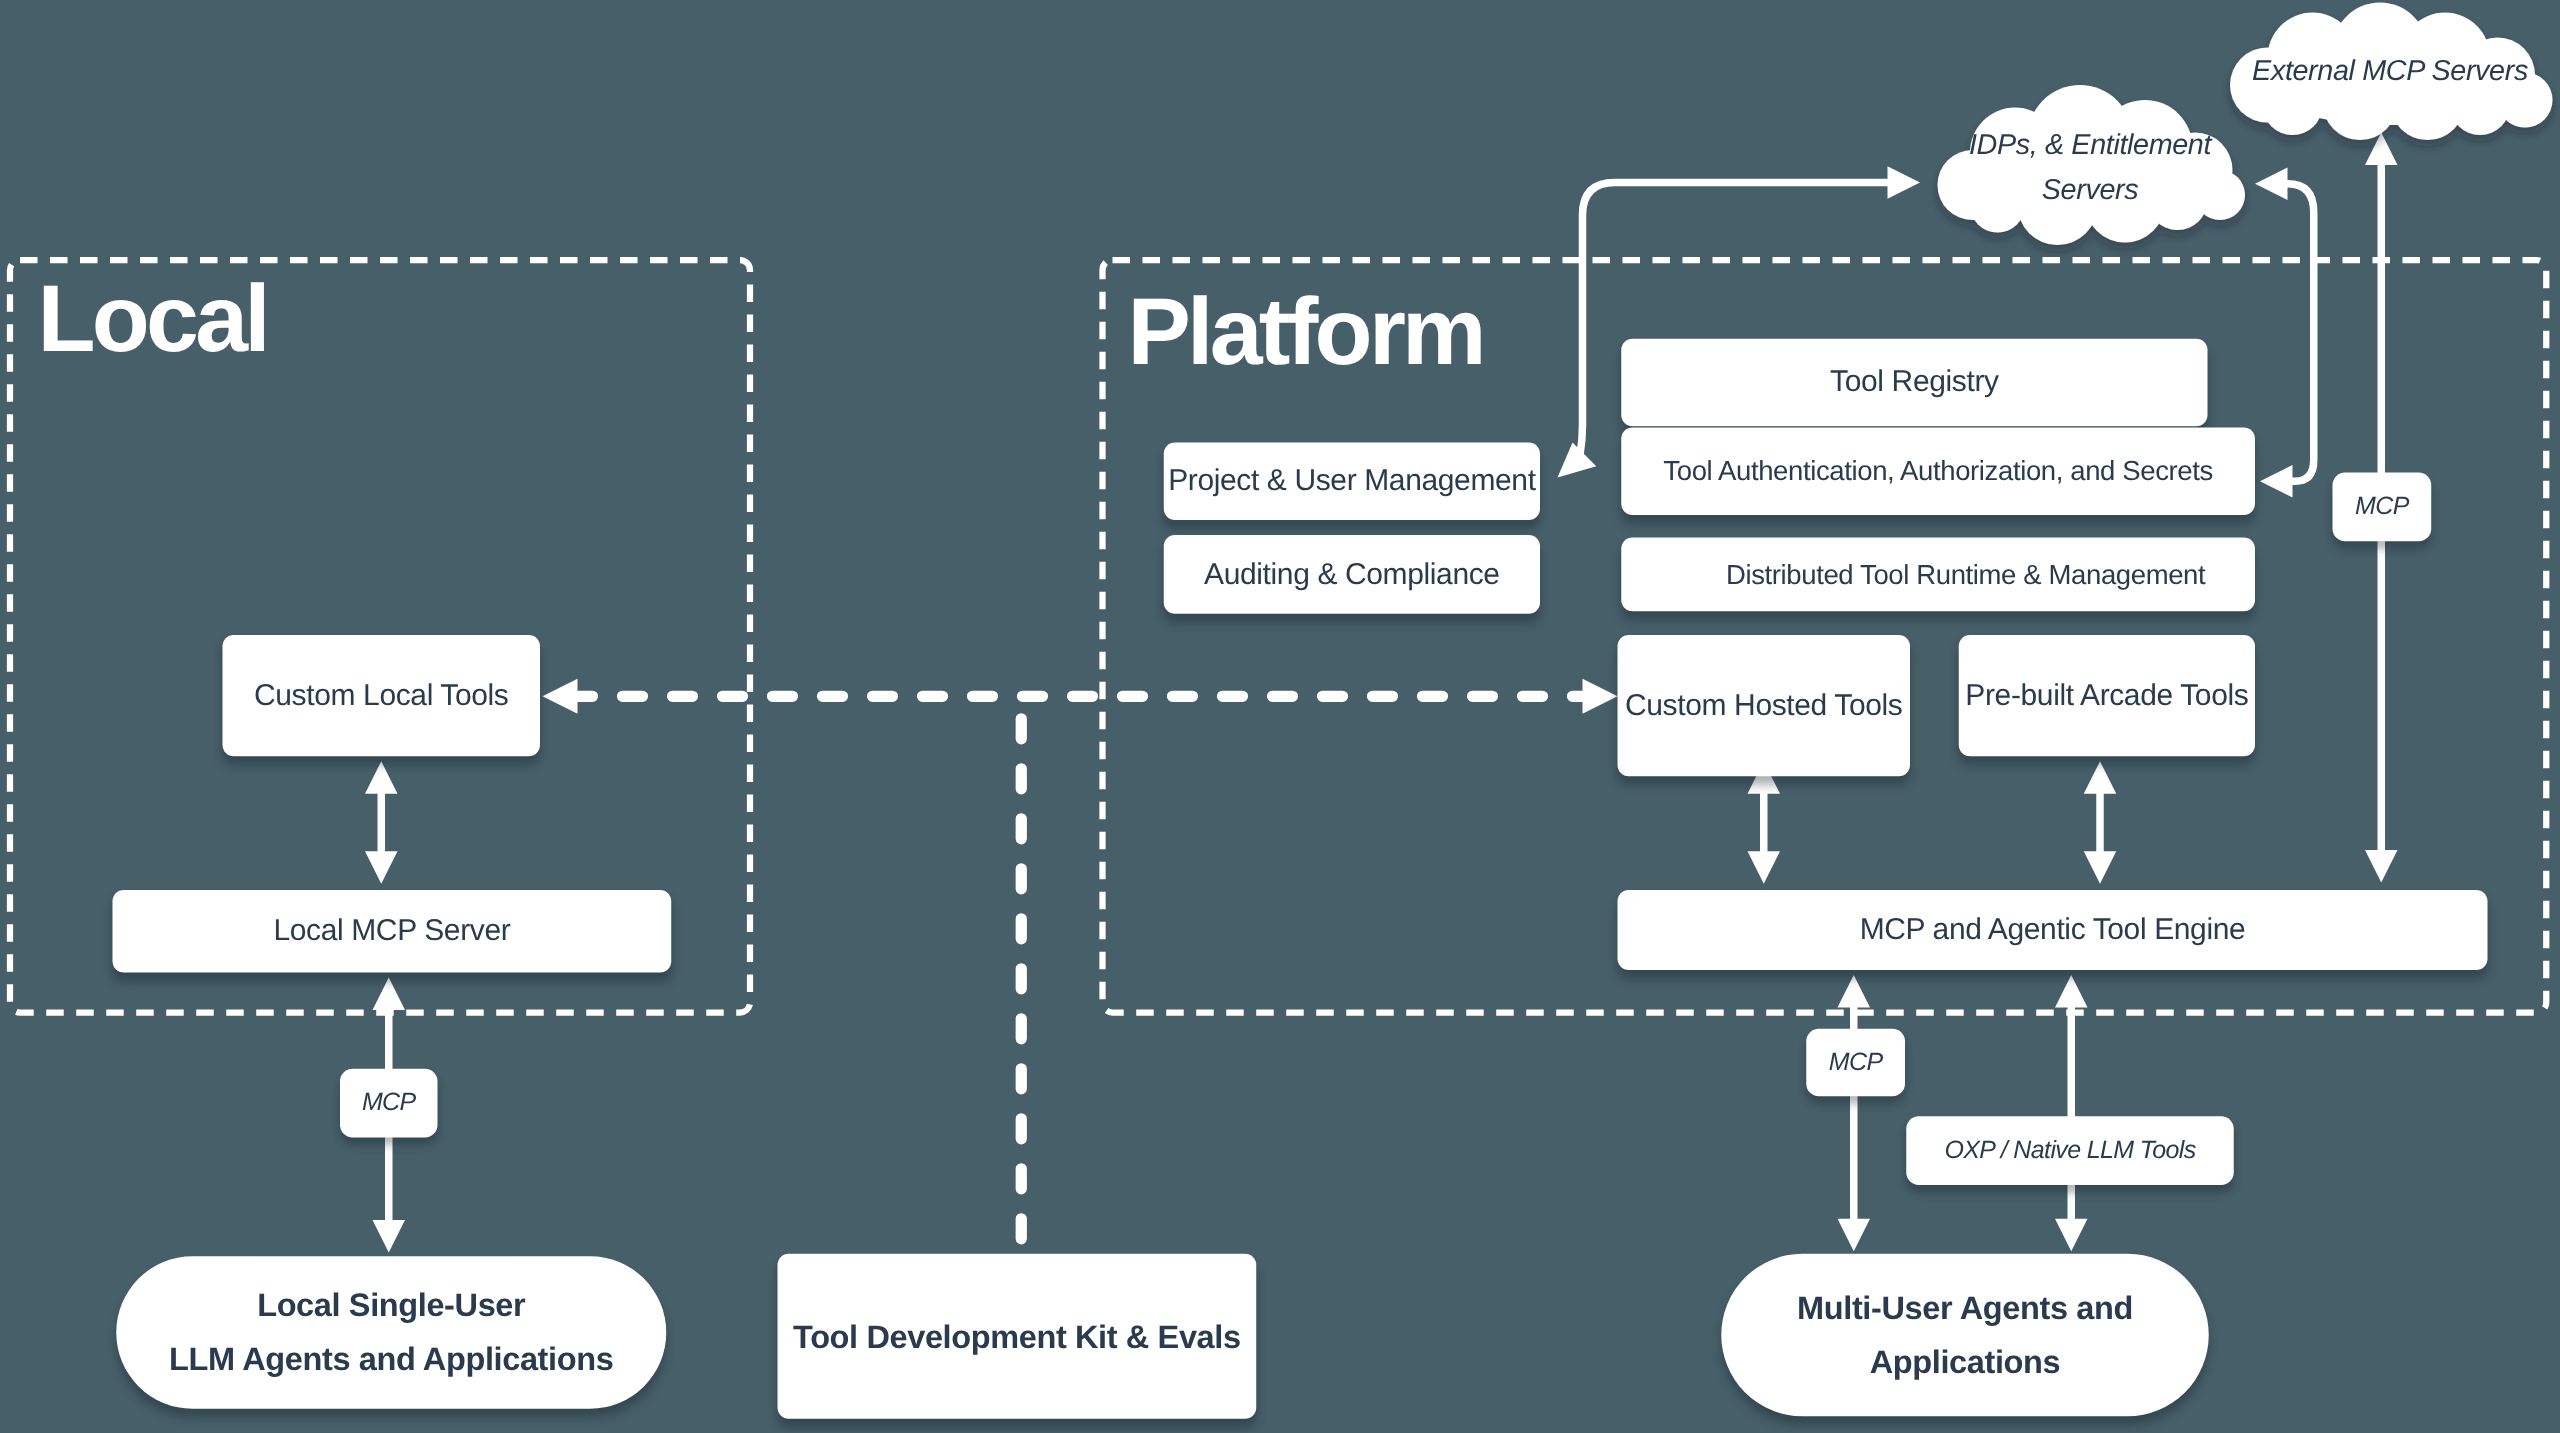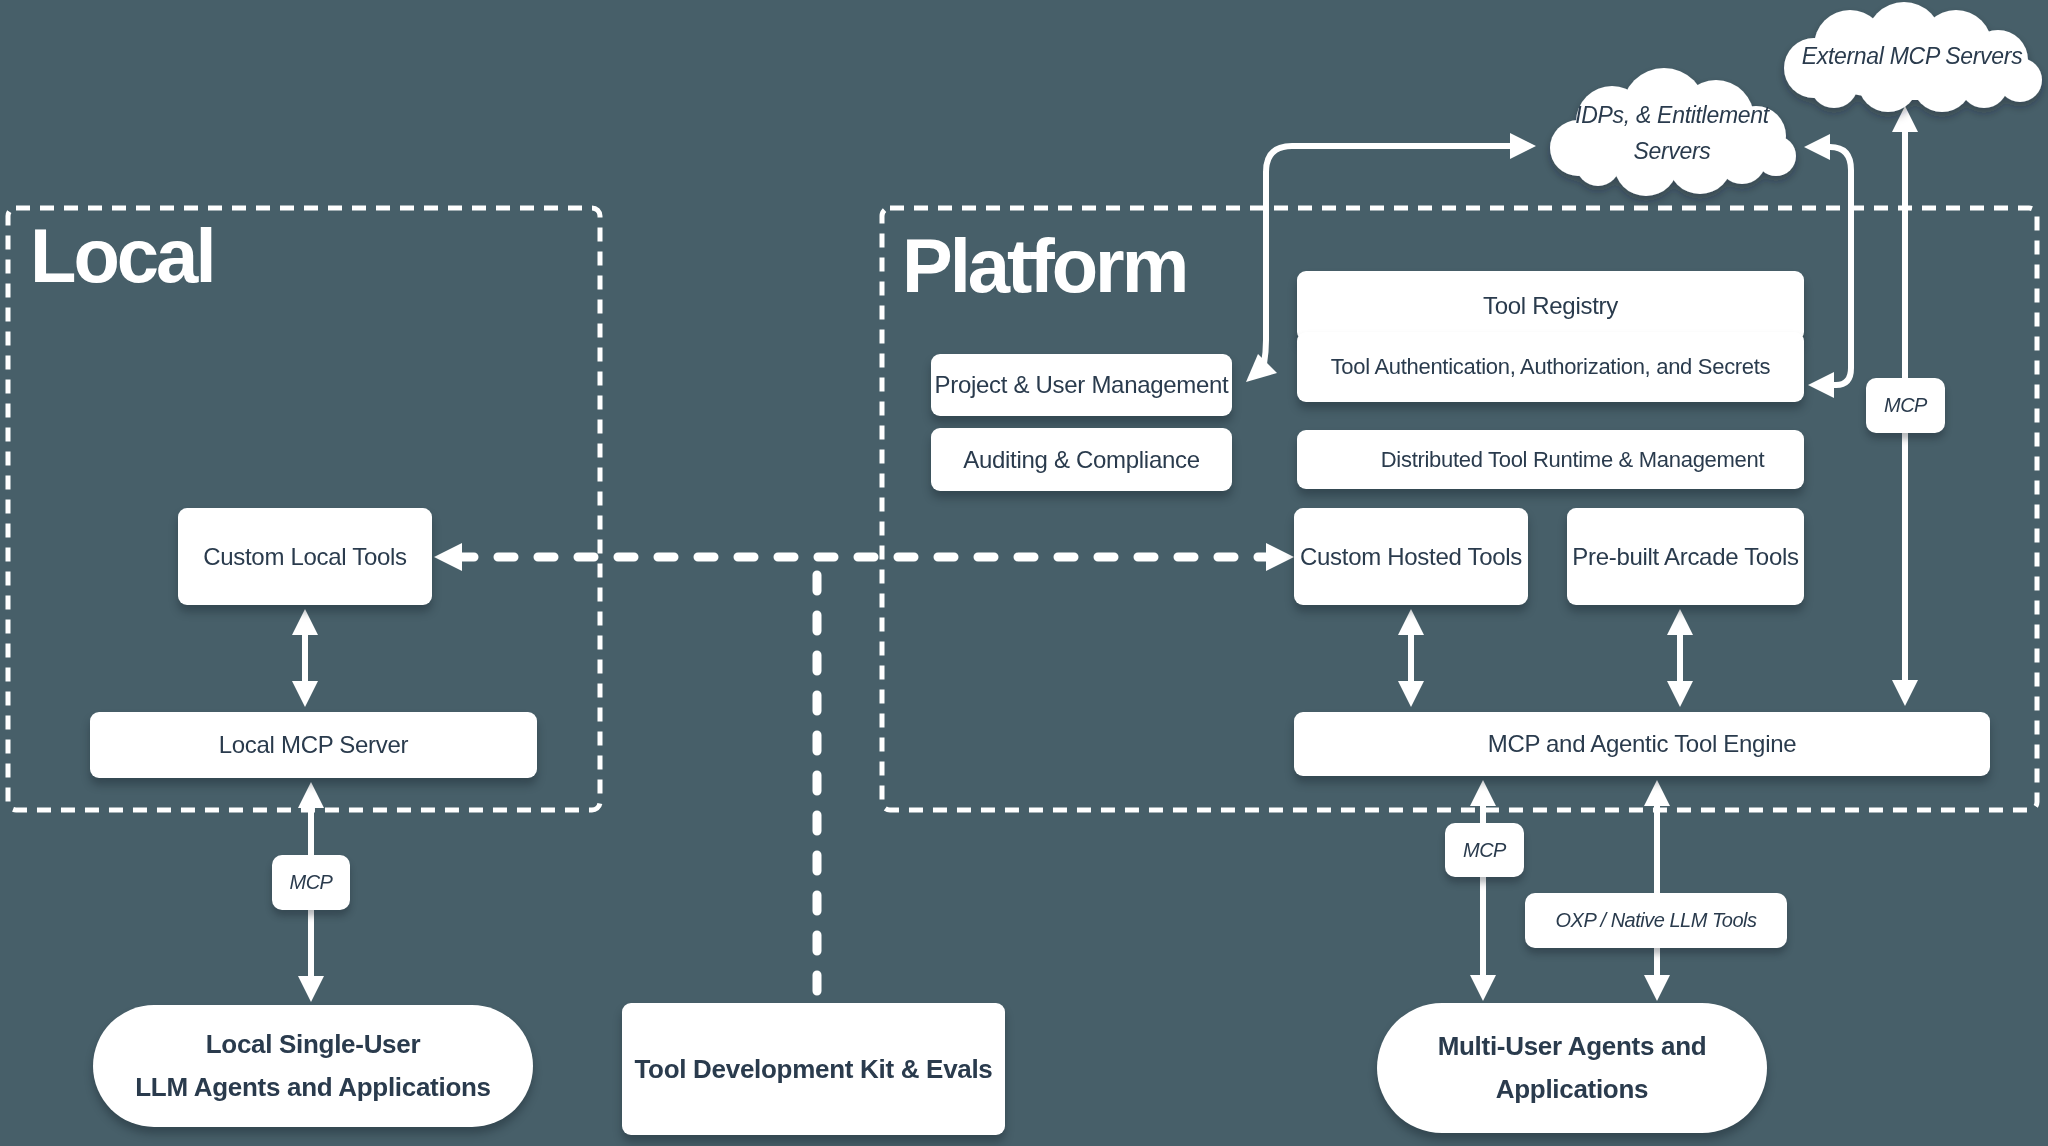--- a/index.html
+++ b/index.html
@@ -156,26 +156,26 @@
   <div class="abs region-title" style="left:902px;top:228px;">Platform</div>
 
   <div class="abs cloud-label" style="left:1792px;top:40px;width:240px;height:34px;">
     <span>External MCP Servers</span>
   </div>
   <div class="abs cloud-label" style="left:1556px;top:96px;width:232px;height:76px;">
     <span>IDPs, &amp; Entitlement</span>
     <span>Servers</span>
   </div>
 
-  <div class="abs box" style="left:1297px;top:271px;width:507px;height:70px;">Tool Registry</div>
-  <div class="abs box small-text" style="left:1297px;top:332px;width:507px;height:70px;">Tool Authentication, Authorization, and Secrets</div>
+  <div class="abs box" style="left:1297px;top:271px;width:469px;height:70px;">Tool Registry</div>
+  <div class="abs box small-text" style="left:1297px;top:342px;width:507px;height:70px;">Tool Authentication, Authorization, and Secrets</div>
   <div class="abs box small-text" style="left:1297px;top:430px;width:507px;height:59px;padding-left:44px;">Distributed Tool Runtime &amp; Management</div>
   <div class="abs box" style="left:931px;top:354px;width:301px;height:62px;">Project &amp; User Management</div>
   <div class="abs box" style="left:931px;top:428px;width:301px;height:63px;">Auditing &amp; Compliance</div>
-  <div class="abs box" style="left:1294px;top:508px;width:234px;height:97px;">Custom Hosted Tools</div>
+  <div class="abs box" style="left:1294px;top:508px;width:234px;height:113px;">Custom Hosted Tools</div>
   <div class="abs box" style="left:1567px;top:508px;width:237px;height:97px;">Pre-built Arcade Tools</div>
   <div class="abs box" style="left:1294px;top:712px;width:696px;height:64px;">MCP and Agentic Tool Engine</div>
 
   <div class="abs box" style="left:178px;top:508px;width:254px;height:97px;">Custom Local Tools</div>
   <div class="abs box" style="left:90px;top:712px;width:447px;height:66px;">Local MCP Server</div>
 
   <div class="abs proto" style="left:272px;top:855px;width:78px;height:55px;">MCP</div>
   <div class="abs proto" style="left:1866px;top:378px;width:79px;height:55px;">MCP</div>
   <div class="abs proto" style="left:1445px;top:823px;width:79px;height:54px;">MCP</div>
   <div class="abs proto" style="left:1525px;top:893px;width:262px;height:55px;">OXP / Native LLM Tools</div>

